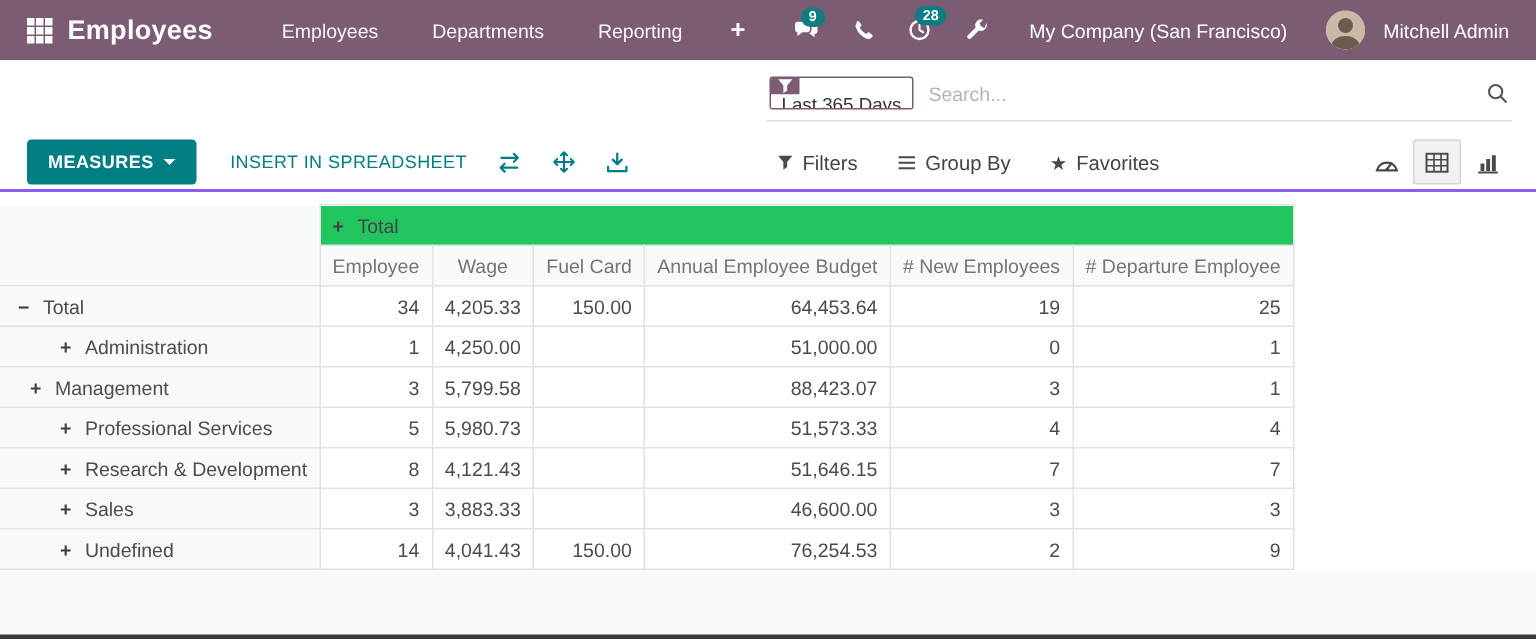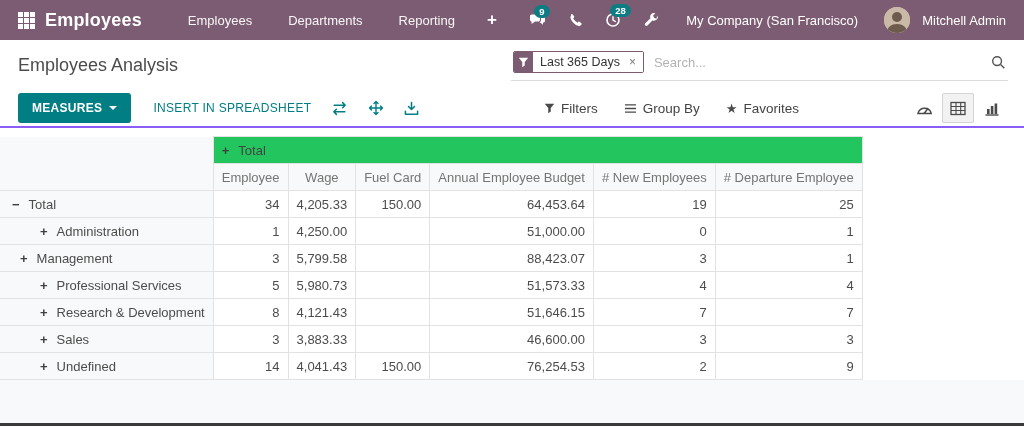--- a/index.html
+++ b/index.html
@@ -23,39 +23,39 @@
   .avatar { width:26px; height:26px; border-radius:50%; background:#cdbfae; overflow:hidden;
             margin-right:8px; flex:none; }
   .username { font-size:13px; margin-right:6px; cursor:pointer; }
 
   
   .control-row { height:50px; display:flex; align-items:center; padding:0 16px 0 18px; }
   .view-title { font-size:18px; color:#4c4c4c; }
   .search-zone { margin-left:auto; width:497px; display:flex; align-items:center;
                  border-bottom:1px solid #dcdcdc; padding:2px 2px 7px 2px; }
   .facet { display:flex; align-items:stretch; border:1px solid #7c5c72; border-radius:2px;
-           height:22px; overflow:hidden; }
+           height:22px; overflow:hidden;flex-direction:column; }
   .facet-icon { background:#7c5c72; width:19px; display:flex; align-items:center; justify-content:center; }
   .facet-label { font-size:12.5px; color:#333; display:flex; align-items:center; padding:0 7px; background:#fff; }
   .facet-remove { font-size:12px; color:#777; display:flex; align-items:center; padding:0 7px 0 2px;
                   background:#fff; cursor:pointer; }
   .search-placeholder { font-size:13px; color:#b3b3b3; margin-left:10px; flex:1; }
   .search-btn { cursor:pointer; display:flex; }
 
   
   .toolbar-row { height:38px; border-bottom:2px solid #8b5cf6; display:flex; align-items:center;
                  padding:0 16px; position:relative; }
   .btn-measures { background:#017e84; color:#fff; font-size:12px; font-weight:700; border:none;
                   border-radius:3px; padding:8px 14px; margin-left:2px; cursor:pointer;
                   display:flex; align-items:center; gap:7px; letter-spacing:.3px; }
   .caret-down { width:0; height:0; border-left:4px solid transparent; border-right:4px solid transparent;
                 border-top:4px solid #fff; display:inline-block; }
   .btn-insert { color:#017e84; font-size:12px; font-weight:400; margin-left:22px; cursor:pointer; letter-spacing:.3px; }
   .tool-icon { margin-left:20px; cursor:pointer; display:flex; }
-  .toolbar-middle { position:absolute; left:544px; display:flex; align-items:center; gap:26px; }
+  .toolbar-middle { position:absolute; left:518px; display:flex; align-items:center; gap:26px; }
   .filter-menu { display:flex; align-items:center; gap:6px; font-size:13.5px; color:#444; cursor:pointer; }
   .star-glyph { font-size:13px; color:#4a4a4a; }
   .toolbar-right { margin-left:auto; display:flex; align-items:center; gap:2px; }
   .view-btn { width:32px; height:30px; display:flex; align-items:center; justify-content:center;
               cursor:pointer; border:1px solid transparent; border-radius:2px; }
   .view-btn.active { border-color:#d4d4d4; background:#f2f2f2; }
 
   
   .content { background:#fff; }
   table.pivot { border-collapse:collapse; margin-top:8px; font-size:13px; color:#4c4c4c;
@@ -127,21 +127,20 @@
         <rect width="26" height="26" fill="#c9b9a6"></rect>
         <circle cx="13" cy="10" r="5" fill="#6d5b4e"></circle>
         <path d="M3 26c0-6 4.5-9 10-9s10 3 10 9z" fill="#6d5b4e"></path>
       </svg>
     </div>
     <div class="username">Mitchell Admin</div>
   </div>
 </div>
 
 <div class="control-row">
-  <div class="view-title">Employees Analysis</div>
   <div class="search-zone">
     <div class="facet">
       <div class="facet-icon">
         <svg width="11" height="11" viewBox="0 0 14 14">
             <path fill="#fff" d="M1 1h12L8.6 6.3v4.4L5.4 13V6.3z"></path>
           </svg>
       </div>
       <div class="facet-label">Last 365 Days</div>
       <div class="facet-remove">×</div>
     </div>

